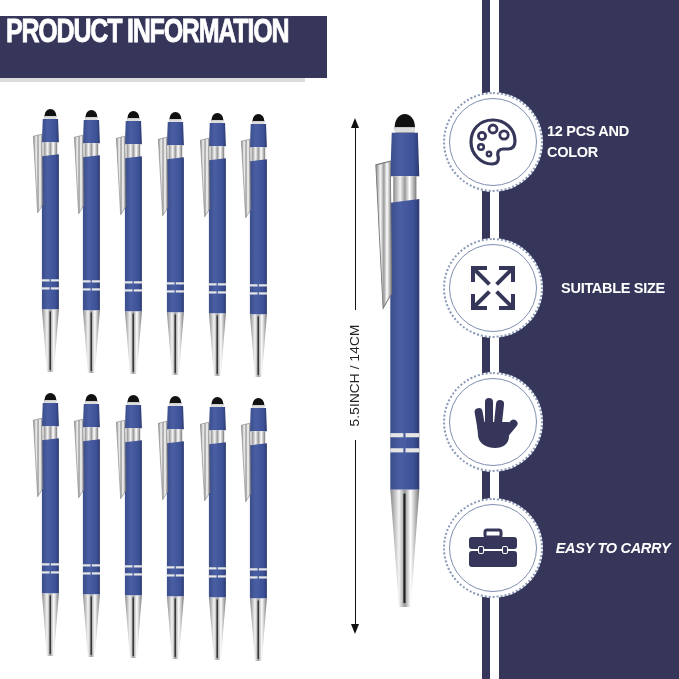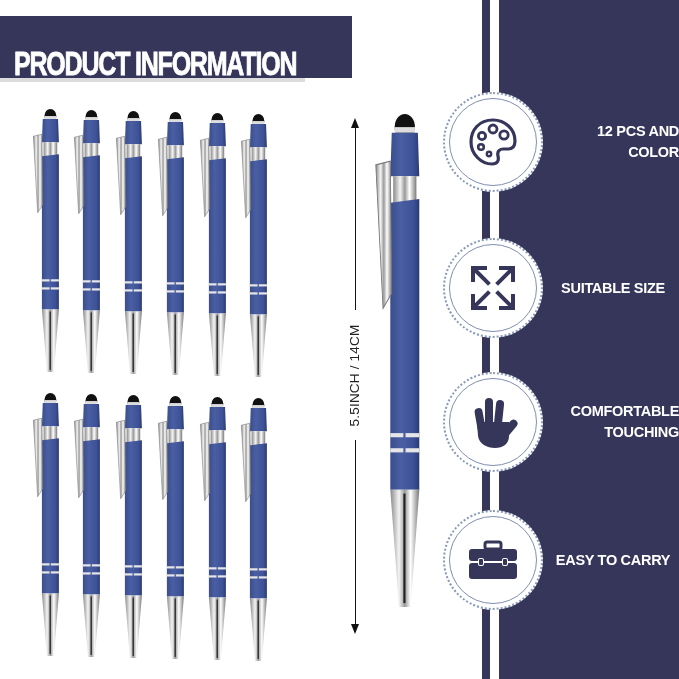--- a/index.html
+++ b/index.html
@@ -1,34 +1,34 @@
 <!DOCTYPE html>
 <html><head>
 <meta charset="utf-8">
 <style>
   * { box-sizing: border-box; margin: 0; padding: 0; }
   html, body { width: 679px; height: 679px; background: #ffffff; overflow: hidden; }
   body { position: relative; font-family: "Liberation Sans", sans-serif; }
 
   .banner-shadow { position: absolute; left: 0; top: 20px; width: 305px; height: 62px; background: #dcdcdc; }
-  .banner { position: absolute; left: 0; top: 16px; width: 352px; height: 62px; background: #353659;
-            display: flex; align-items: flex-end; padding-left: 14px; }
+  .banner { position: absolute; left: 0; top: 16px; width: 327px; height: 62px; background: #353659;
+            display: flex; align-items: flex-start; padding-left: 6px; }
   .banner-text { color: #ffffff; font-family: "Liberation Sans", sans-serif; font-weight: 900; font-size: 25px;
                  letter-spacing: -1.2px; transform: scaleY(1.35); -webkit-text-stroke: 0.6px #fff; white-space: nowrap; }
 
   .stripe-thin { position: absolute; left: 482px; top: 0; width: 8px; height: 679px; background: #353659; }
   .panel { position: absolute; left: 499px; top: 0; width: 180px; height: 679px; background: #353659; }
 
   .feature { position: absolute; left: 443px; width: 236px; height: 100px; }
   .circle { position: absolute; left: 0; top: 0; width: 100px; height: 100px; border-radius: 50%;
             background: #ffffff; border: 2px dotted #8a9ab8; display: flex; align-items: center; justify-content: center; }
   .circle-inner { width: 88px; height: 88px; border-radius: 50%; border: 1px solid #7f8fb0;
                   display: flex; align-items: center; justify-content: center; }
   .feature-label { position: absolute; left: 104px; top: 0; width: 132px; height: 100px;
-                   display: flex; align-items: center; justify-content: center; text-align: right;
+                   display: flex; align-items: center; justify-content: center; text-align: left;
                    color: #ffffff; font-weight: bold; font-size: 14.5px; line-height: 21px; letter-spacing: -0.3px; }
 
   .pen { position: absolute; }
   .dim-line { position: absolute; left: 355px; top: 122px; width: 1px; height: 510px; background: #111; }
   .dim-arrow-up { position: absolute; left: 351px; top: 118px; width: 0; height: 0;
                   border-left: 4.5px solid transparent; border-right: 4.5px solid transparent; border-bottom: 10px solid #111; }
   .dim-arrow-down { position: absolute; left: 351px; top: 624px; width: 0; height: 0;
                     border-left: 4.5px solid transparent; border-right: 4.5px solid transparent; border-top: 10px solid #111; }
   .dim-label-wrap { position: absolute; left: 337px; top: 310px; width: 36px; height: 130px; background: #ffffff;
                     display: flex; align-items: center; justify-content: center; }
@@ -475,24 +475,23 @@
         <g fill="#353659">
           <rect x="13" y="16" width="8" height="24" rx="4" transform="rotate(-10 17 28)"></rect>
           <rect x="22" y="6" width="8" height="30" rx="4"></rect>
           <rect x="32" y="8" width="8" height="28" rx="4" transform="rotate(6 36 22)"></rect>
           <rect x="42" y="26" width="8" height="22" rx="4" transform="rotate(40 46 37)"></rect>
           <path d="M14 30 L46 30 L46 44 C46 52 40 56 32 56 C24 56 16 52 15 44 Z"></path>
         </g>
       </svg>
     </div>
   </div>
-  <div class="feature-label">COMFORTABLE TOUCHING</div>
 </div>
 
-<div class="feature" style="top:510px;">
+<div class="feature" style="top:498px;font-style:italic;">
   <div class="circle">
     <div class="circle-inner">
       <svg width="56" height="56" viewBox="0 0 56 56">
         <rect x="20" y="10" width="16" height="7" rx="2" fill="none" stroke="#353659" stroke-width="3"></rect>
         <rect x="4" y="17" width="48" height="12" rx="3" fill="#353659"></rect>
         <rect x="4" y="31" width="48" height="16" rx="3" fill="#353659"></rect>
         <rect x="13" y="26" width="6" height="8" rx="2" fill="#ffffff"></rect>
         <rect x="37" y="26" width="6" height="8" rx="2" fill="#ffffff"></rect>
         <rect x="14" y="27" width="4" height="6" rx="1" fill="#353659"></rect>
         <rect x="38" y="27" width="4" height="6" rx="1" fill="#353659"></rect>

